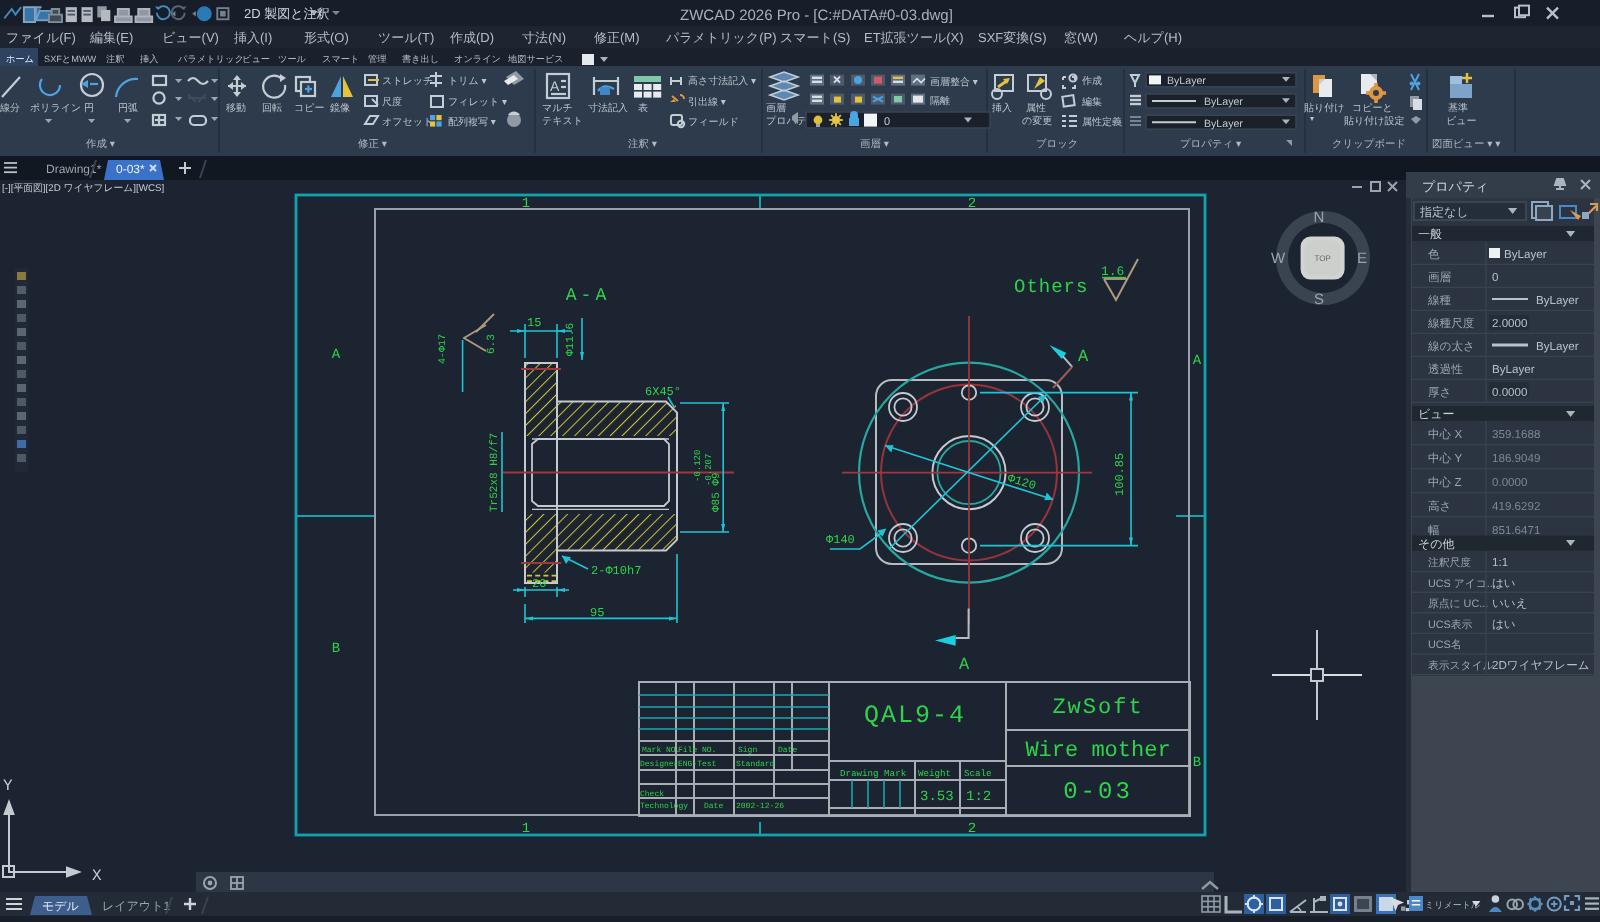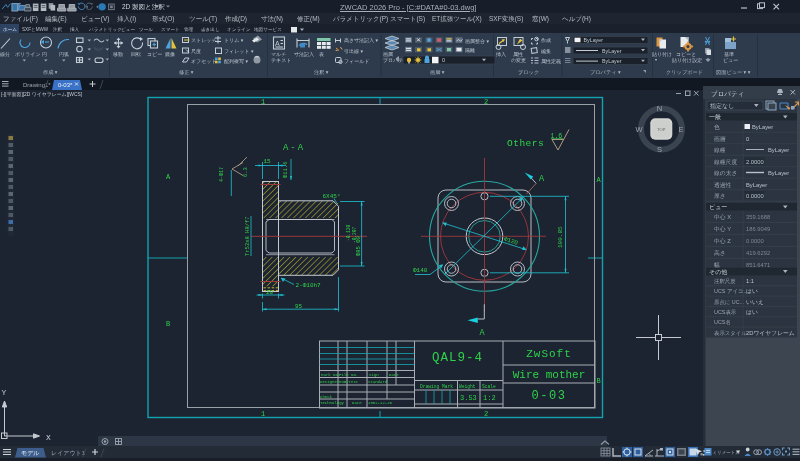--- a/index.html
+++ b/index.html
@@ -41,21 +41,21 @@
   <path d="M155,5.5 l2,2 l2,-2 z" fill="#aab4bf"></path>
     <path d="M166,5.5 l2,2 l2,-2 z" fill="#7e8894"></path>
 </svg>
 <svg id="winbtns" class="abs" style="left:735px;top:2px;" width="60" height="10" viewBox="0 0 60 10">
   <line x1="6" y1="6" x2="12" y2="6" stroke="#b9c0c8" stroke-width="1.2"></line>
   <rect x="22.5" y="1.8" width="5" height="4.8" fill="none" stroke="#b9c0c8" stroke-width="1"></rect>
     <rect x="24.5" y="0.8" width="5" height="4.8" fill="#171e29" stroke="#b9c0c8" stroke-width="1"></rect>
   <path d="M38.5,1.8 l5.5,5.5 M44,1.8 l-5.5,5.5" stroke="#b9c0c8" stroke-width="1.2"></path>
 </svg>
 <div class="t" style="left:122px;top:3px;font-size:6.5px;color:#cdd4db;">2D 製図と注釈</div>
-<div class="t" style="left:340px;top:2.5px;font-size:7.5px;color:#a9b1bb;text-decoration:underline;">ZWCAD 2026 Pro - [C:#DATA#0-03.dwg]</div>
+<div class="t" style="left:340px;top:2.5px;font-size:7.5px;color:#a9b1bb;">ZWCAD 2026 Pro - [C:#DATA#0-03.dwg]</div>
 <div id="winbtns"></div>
 
 <div class="abs" style="left:0;top:13px;width:800px;height:11px;background:#1e2530;"></div>
 <div id="menus" class="abs" style="left:0;top:14.5px;width:800px;height:9px;font-size:6.5px;color:#b7bec6;">
   <span class="t" style="left:3px;">ファイル(F)</span>
   <span class="t" style="left:45px;">編集(E)</span>
   <span class="t" style="left:81px;">ビュー(V)</span>
   <span class="t" style="left:117px;">挿入(I)</span>
   <span class="t" style="left:152px;">形式(O)</span>
   <span class="t" style="left:189px;">ツール(T)</span>

